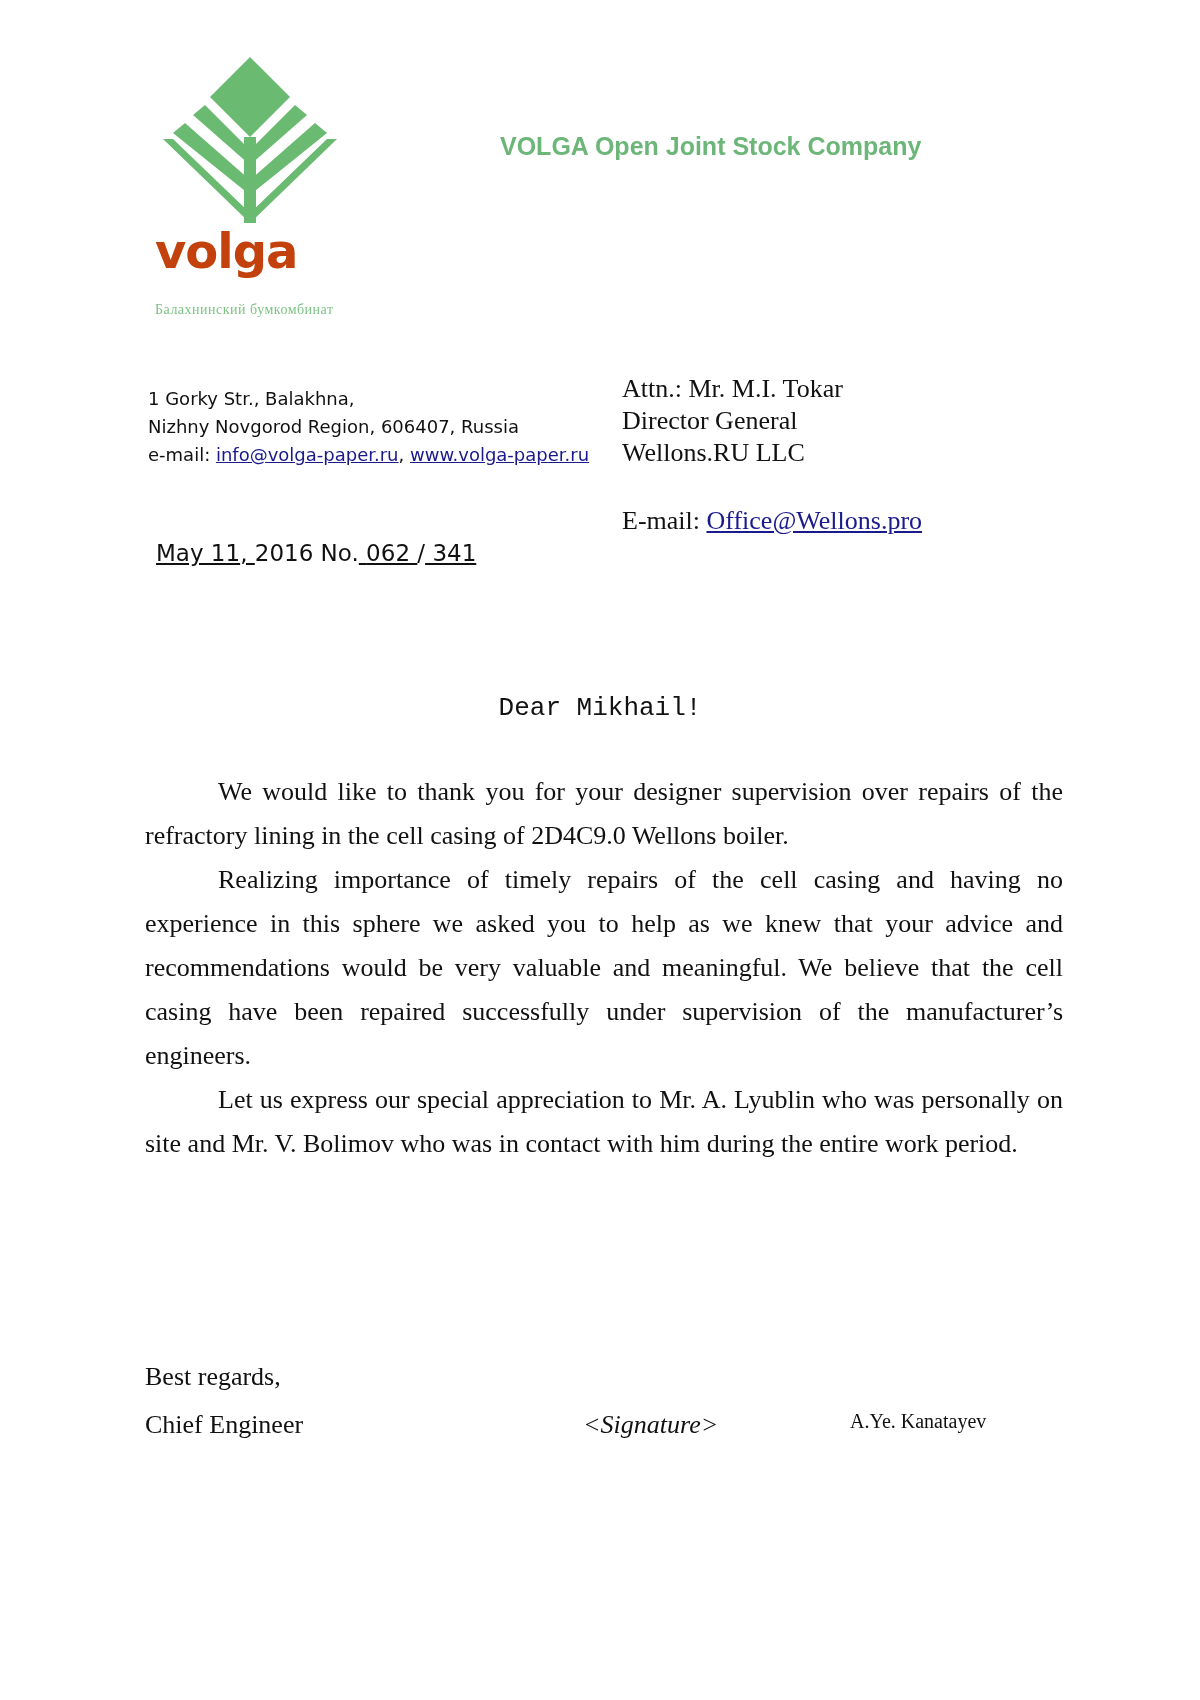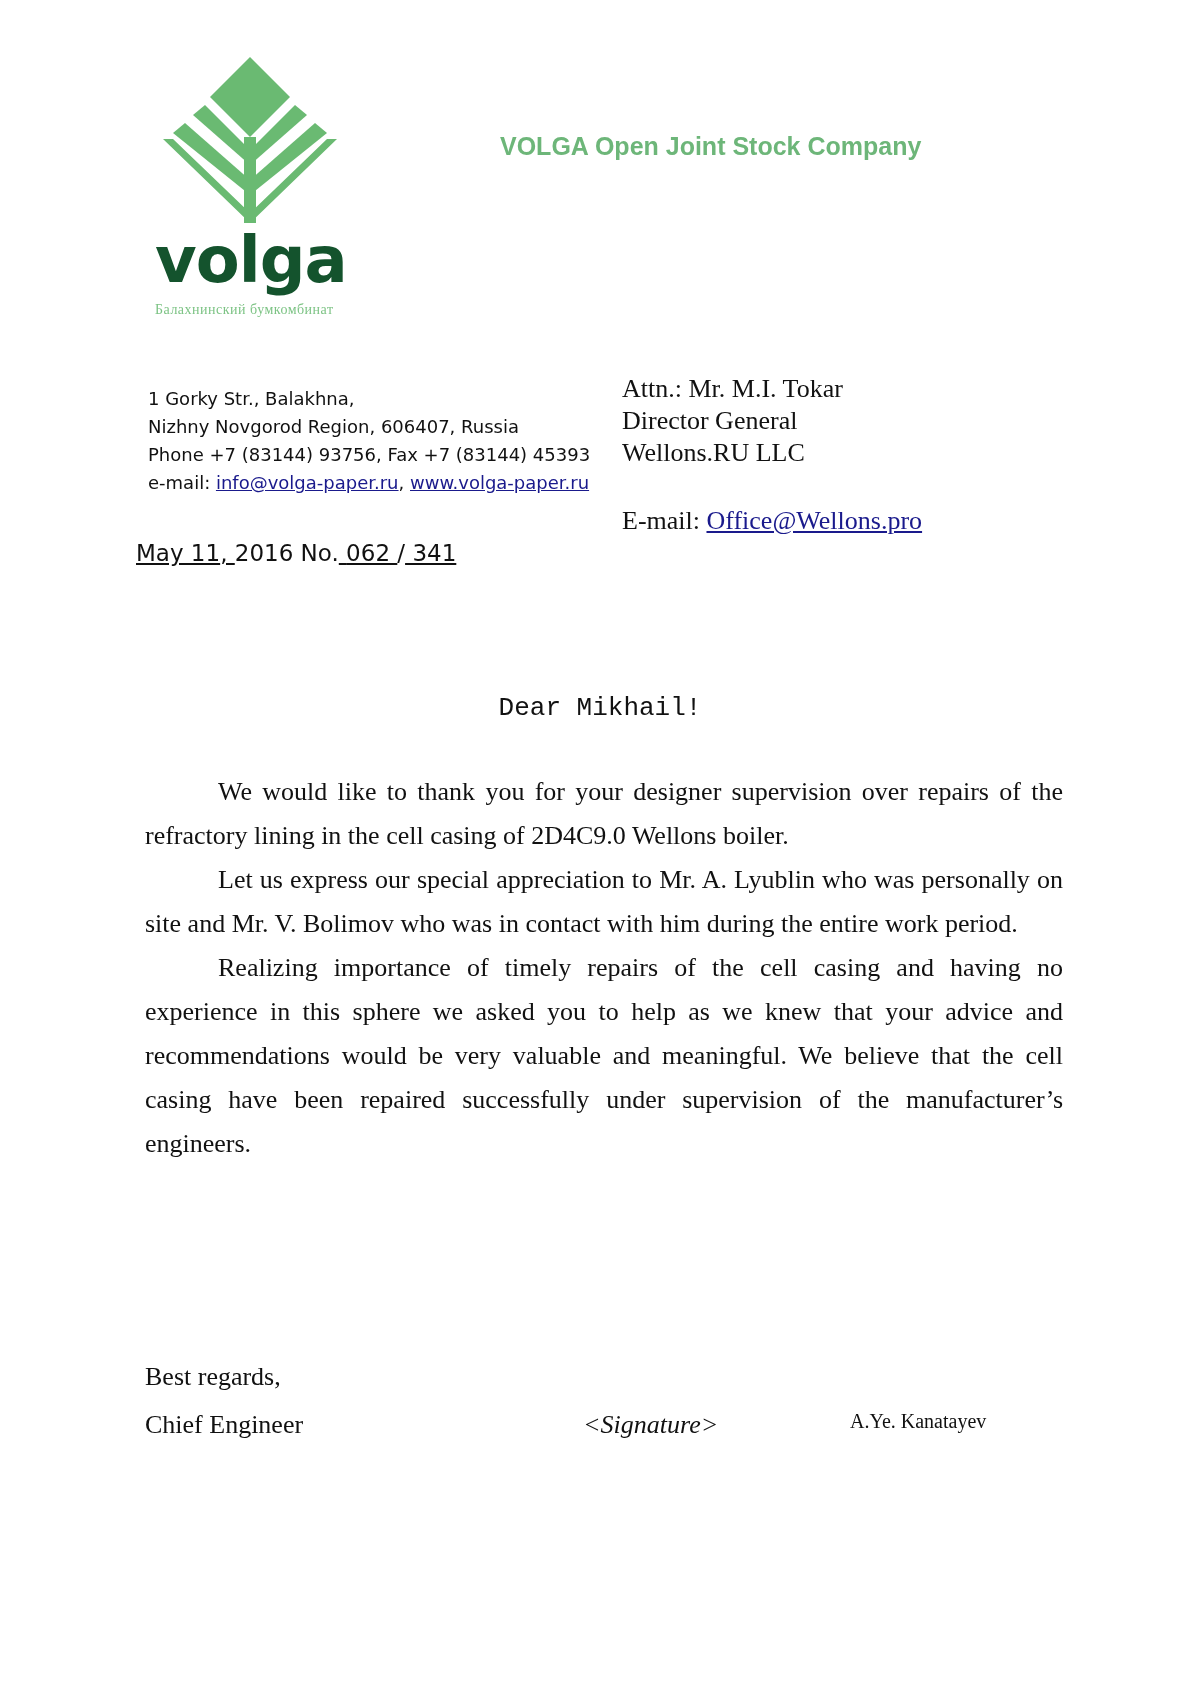--- a/index.html
+++ b/index.html
@@ -1,28 +1,28 @@
 <!DOCTYPE html>
 <html><head>
   <meta charset="utf-8">
   <style>
     html, body { margin: 0; padding: 0; background: #ffffff; }
     body { width: 1200px; height: 1700px; position: relative; overflow: hidden; color: #111; }
     .abs { position: absolute; }
     .logo { left: 155px; top: 55px; width: 200px; height: 270px; }
     .logo svg { display: block; }
-    .logo-word { position: absolute; left: 0; top: 168px; width: 190px; text-align: center;
-      font-family: "DejaVu Sans", sans-serif; font-weight: bold; font-size: 64px; color: #14532d; letter-spacing: -1px; }
+    .logo-word { position: absolute; left: 0; top: 168px; width: 190px; text-align: left;
+      font-family: "DejaVu Sans", sans-serif; font-weight: bold; font-size: 48px; color: #c2410c; letter-spacing: -1px; }
     .logo-sub { position: absolute; left: 0; top: 247px; width: 190px; text-align: left;
       font-family: Liberation Serif, serif; font-size: 14px; color: #7cc384; letter-spacing: 0.5px; }
     .company { left: 500px; top: 132px; font-family: "Liberation Sans", sans-serif; font-weight: bold;
       font-size: 25px; color: #6db679; }
     .addr { left: 148px; top: 385px; font-family: "DejaVu Sans", sans-serif; font-size: 18px; line-height: 28px; color: #111; }
     .addr a { color: #1a1a8c; text-decoration: underline; }
-    .dateline { left: 136px; top: 540px; font-family: "DejaVu Sans", sans-serif; font-size: 23px; color: #111; }
+    .dateline { left: 156px; top: 540px; font-family: "DejaVu Sans", sans-serif; font-size: 23px; color: #111; }
     .dateline .u { text-decoration: underline; }
     .attn { left: 622px; top: 350px; font-family: "Liberation Serif", serif; font-size: 26px; line-height: 32px; color: #111; margin-top: 23px; }
     .contact { left: 622px; top: 505px; font-family: "Liberation Serif", serif; font-size: 26px; line-height: 32px; color: #111; }
     .contact a { color: #1a1a8c; text-decoration: underline; }
     .greeting { left: 0; width: 1200px; top: 693px; text-align: center; font-family: Liberation Mono, monospace; font-size: 26px; }
     .body { left: 145px; top: 770px; width: 918px; font-family: "Liberation Serif", serif; font-size: 26px; line-height: 44px; text-align: justify; }
     .body p { margin: 0; text-indent: 73px; }
     .regards { left: 145px; top: 1362px; font-family: "Liberation Serif", serif; font-size: 26px; }
     .sig-title { left: 145px; top: 1410px; font-family: "Liberation Serif", serif; font-size: 26px; }
     .sig-mark { left: 583px; top: 1410px; font-family: "Liberation Serif", serif; font-size: 26px; font-style: italic; }
@@ -50,40 +50,39 @@
   </svg>
   <div class="logo-word">volga</div>
   <div class="logo-sub">Балахнинский бумкомбинат</div>
 </div>
 
 <div class="abs company">VOLGA Open Joint Stock Company</div>
 
 <div class="abs addr">
   <div>1 Gorky Str., Balakhna,</div>
   <div>Nizhny Novgorod Region, 606407, Russia</div>
-  <div>Phone +7 (83144) 93756, Fax +7 (83144) 45393</div>
   <div><span>e-mail: </span><a>info@volga-paper.ru</a><span>, </span><a>www.volga-paper.ru</a></div>
 </div>
 
 <div class="abs dateline"><span class="u">May 11</span><span class="u">, </span><span>2016 No.</span><span class="u"> </span><span class="u">062 </span><span>/</span><span class="u"> 341 </span></div>
 
 <div class="abs attn">
   <div>Attn.: Mr. M.I. Tokar</div>
   <div>Director General</div>
   <div>Wellons.RU LLC</div>
 </div>
 
 <div class="abs contact">
   <div><span>E-mail: </span><a>Office@Wellons.pro</a></div>
 </div>
 
 <div class="abs greeting">Dear Mikhail!</div>
 
 <div class="abs body">
   <p>We would like to thank you for your designer supervision over repairs of the refractory lining in the cell casing of 2D4C9.0 Wellons boiler.</p>
+  <p>Realizing importance of timely repairs of the cell casing and having no experience in this sphere we asked you to help as we knew that your advice and recommendations would be very valuable and meaningful. We believe that the cell casing have been repaired successfully under supervision of the manufacturer’s engineers.</p>
   <p>Let us express our special appreciation to Mr. A. Lyublin who was personally on site and Mr. V. Bolimov who was in contact with him during the entire work period.</p>
-  <p>Realizing importance of timely repairs of the cell casing and having no experience in this sphere we asked you to help as we knew that your advice and recommendations would be very valuable and meaningful. We believe that the cell casing have been repaired successfully under supervision of the manufacturer’s engineers.</p>
 </div>
 
 <div class="abs regards">Best regards,</div>
 <div class="abs sig-title">Chief Engineer</div>
 <div class="abs sig-mark">&lt;Signature&gt;</div>
 <div class="abs sig-name">A.Ye. Kanatayev</div>
 
 </body></html>

